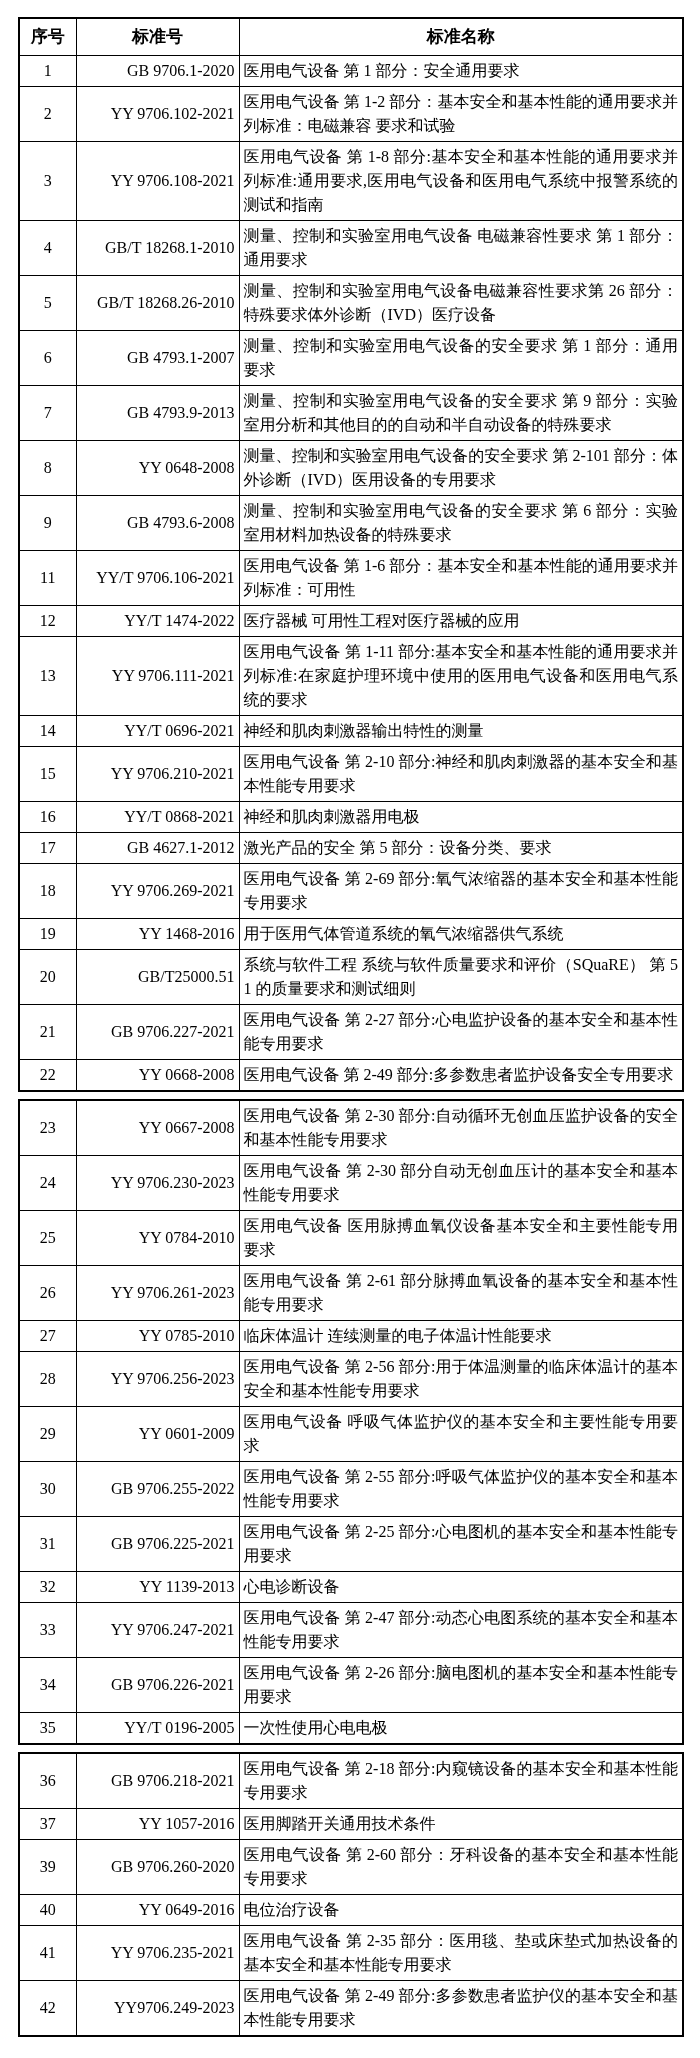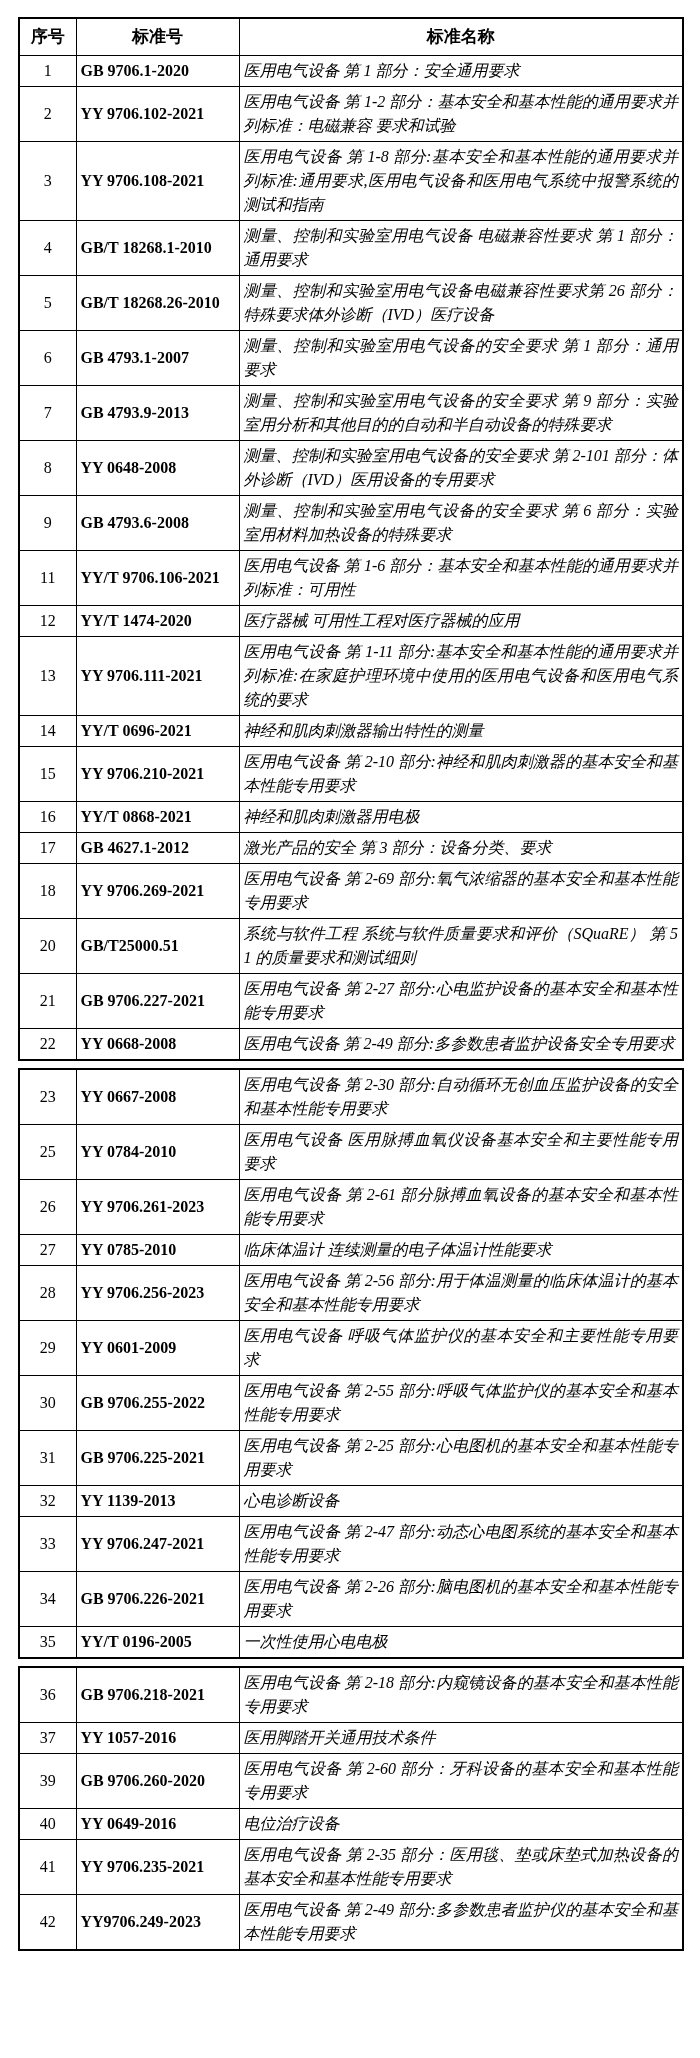--- a/index.html
+++ b/index.html
@@ -41,29 +41,27 @@
   }
   table.std td {
     font-size: 16px;
     line-height: 24px;
     padding: 3px 4px;
   }
   td.cell-no {
     text-align: center;
   }
   td.cell-std {
-    text-align: left;
+    text-align: right;
     white-space: nowrap;
-    font-weight: bold;
   }
   td.cell-name {
     text-align: justify;
     padding-left: 9px;
     padding-right: 7px;
-    font-style: italic;
   }
 </style>
 </head>
 <body>
 
 <div class="doc">
     <table class="std">
       <colgroup>
         <col class="c-no">
         <col class="c-std">
@@ -122,21 +120,21 @@
           <td class="cell-std">GB 4793.6-2008</td>
           <td class="cell-name">测量、控制和实验室用电气设备的安全要求 第 6 部分：实验室用材料加热设备的特殊要求</td>
         </tr>
         <tr>
           <td class="cell-no">11</td>
           <td class="cell-std">YY/T 9706.106-2021</td>
           <td class="cell-name">医用电气设备 第 1-6 部分：基本安全和基本性能的通用要求并列标准：可用性</td>
         </tr>
         <tr>
           <td class="cell-no">12</td>
-          <td class="cell-std">YY/T 1474-2020</td>
+          <td class="cell-std">YY/T 1474-2022</td>
           <td class="cell-name">医疗器械 可用性工程对医疗器械的应用</td>
         </tr>
         <tr>
           <td class="cell-no">13</td>
           <td class="cell-std">YY 9706.111-2021</td>
           <td class="cell-name">医用电气设备 第 1-11 部分:基本安全和基本性能的通用要求并列标准:在家庭护理环境中使用的医用电气设备和医用电气系统的要求</td>
         </tr>
         <tr>
           <td class="cell-no">14</td>
           <td class="cell-std">YY/T 0696-2021</td>
@@ -148,26 +146,31 @@
           <td class="cell-name">医用电气设备 第 2-10 部分:神经和肌肉刺激器的基本安全和基本性能专用要求</td>
         </tr>
         <tr>
           <td class="cell-no">16</td>
           <td class="cell-std">YY/T 0868-2021</td>
           <td class="cell-name">神经和肌肉刺激器用电极</td>
         </tr>
         <tr>
           <td class="cell-no">17</td>
           <td class="cell-std">GB 4627.1-2012</td>
-          <td class="cell-name">激光产品的安全 第 3 部分：设备分类、要求</td>
+          <td class="cell-name">激光产品的安全 第 5 部分：设备分类、要求</td>
         </tr>
         <tr>
           <td class="cell-no">18</td>
           <td class="cell-std">YY 9706.269-2021</td>
           <td class="cell-name">医用电气设备 第 2-69 部分:氧气浓缩器的基本安全和基本性能专用要求</td>
+        </tr>
+        <tr>
+          <td class="cell-no">19</td>
+          <td class="cell-std">YY 1468-2016</td>
+          <td class="cell-name">用于医用气体管道系统的氧气浓缩器供气系统</td>
         </tr>
         <tr>
           <td class="cell-no">20</td>
           <td class="cell-std">GB/T25000.51</td>
           <td class="cell-name">系统与软件工程 系统与软件质量要求和评价（SQuaRE） 第 51 的质量要求和测试细则</td>
         </tr>
         <tr>
           <td class="cell-no">21</td>
           <td class="cell-std">GB 9706.227-2021</td>
           <td class="cell-name">医用电气设备 第 2-27 部分:心电监护设备的基本安全和基本性能专用要求</td>
@@ -185,20 +188,25 @@
         <col class="c-std">
         <col class="c-name">
       </colgroup>
       <tbody>
         <tr>
           <td class="cell-no">23</td>
           <td class="cell-std">YY 0667-2008</td>
           <td class="cell-name">医用电气设备 第 2-30 部分:自动循环无创血压监护设备的安全和基本性能专用要求</td>
         </tr>
         <tr>
+          <td class="cell-no">24</td>
+          <td class="cell-std">YY 9706.230-2023</td>
+          <td class="cell-name">医用电气设备 第 2-30 部分自动无创血压计的基本安全和基本性能专用要求</td>
+        </tr>
+        <tr>
           <td class="cell-no">25</td>
           <td class="cell-std">YY 0784-2010</td>
           <td class="cell-name">医用电气设备 医用脉搏血氧仪设备基本安全和主要性能专用要求</td>
         </tr>
         <tr>
           <td class="cell-no">26</td>
           <td class="cell-std">YY 9706.261-2023</td>
           <td class="cell-name">医用电气设备 第 2-61 部分脉搏血氧设备的基本安全和基本性能专用要求</td>
         </tr>
         <tr>

